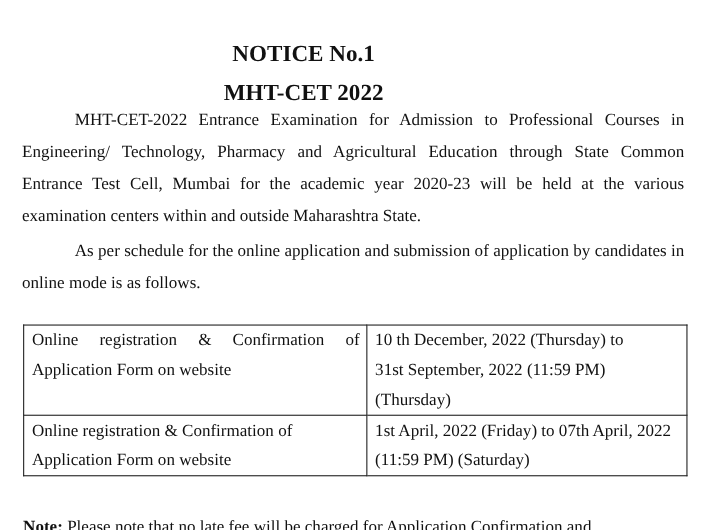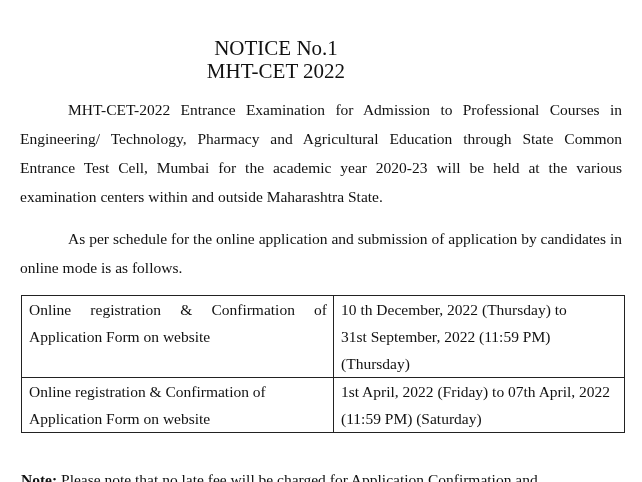--- a/index.html
+++ b/index.html
@@ -13,37 +13,37 @@
       position: relative;
       overflow: hidden;
       font-family: "Liberation Serif", serif;
       color: #111111;
     }
     .title {
       position: absolute;
       left: 0;
       width: 552px;
       text-align: center;
-      font-weight: normal;
+      font-weight: bold;
       font-size: 21px;
       line-height: 24px;
     }
     .title.t1 { top: 36px; }
-    .title.t2 { top: 59px; }
+    .title.t2 { top: 72px; }
 
     .para {
       position: absolute;
       left: 20px;
       width: 602px;
       font-size: 15.5px;
       line-height: 29px;
       text-align: justify;
     }
     .para1 { top: 95px; text-indent: 48px; }
-    .para2 { top: 224px; text-indent: 48px; }
+    .para2 { top: 214px; text-indent: 48px; }
 
     table.schedule {
       position: absolute;
       left: 21px;
       top: 295px;
       width: 604px;
       border-collapse: collapse;
       font-size: 15.5px;
     }
     table.schedule td {

